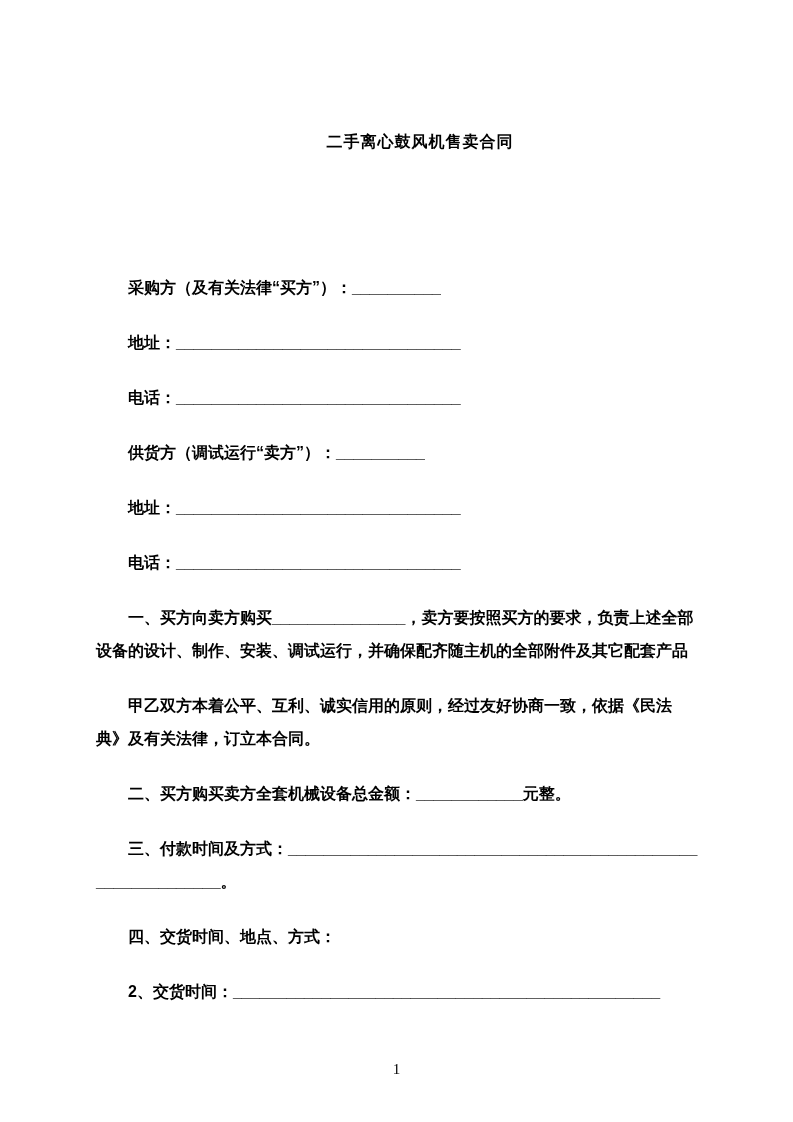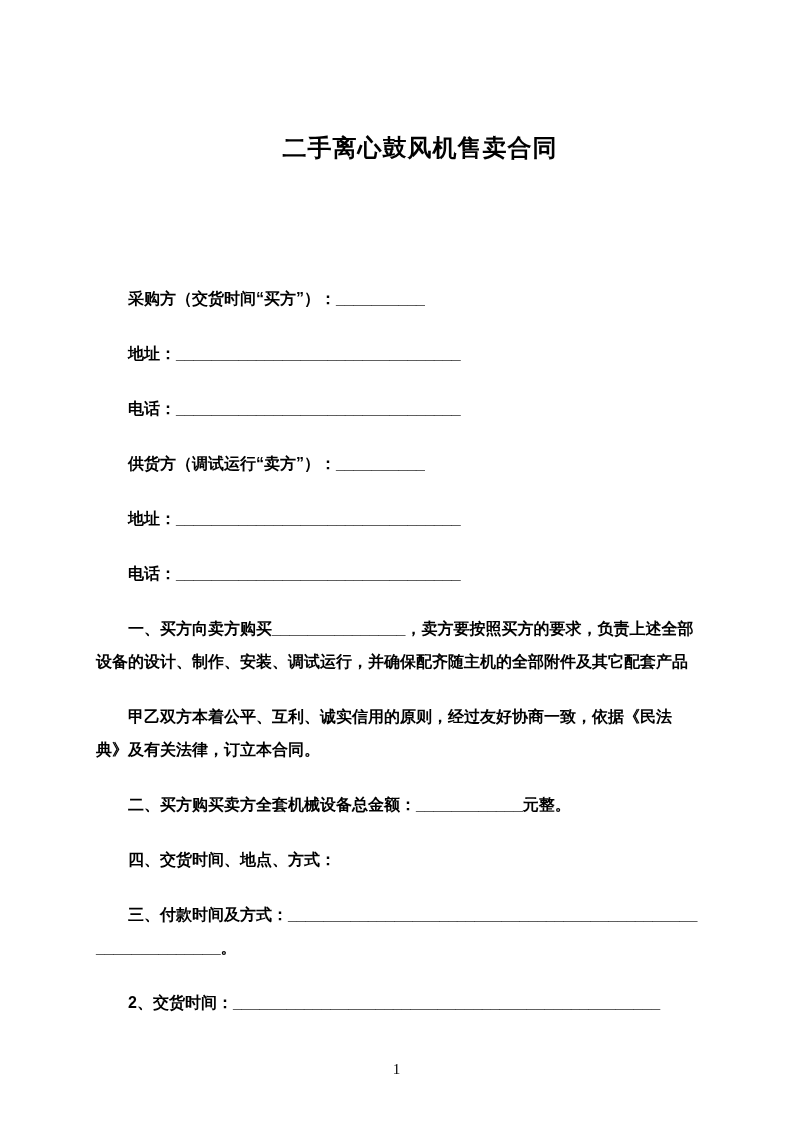--- a/index.html
+++ b/index.html
@@ -15,21 +15,21 @@
     background: #ffffff;
     font-family: "Liberation Sans", sans-serif;
     color: #000000;
     overflow: hidden;
     box-sizing: border-box;
   }
   .doc-title {
     margin: 0;
     padding-top: 132px;
     text-align: center;
-    font-size: 24px;
+    font-size: 16px;
     font-weight: 700;
     letter-spacing: 1px;
     padding-left: 47px;
   }
   .content {
     margin: 118px 95px 0 96px;
   }
   .content p {
     margin: 0 0 22px 0;
     font-size: 16px;
@@ -52,41 +52,41 @@
 </style>
 </head>
 <body>
 
 <div class="page">
 
   <h1 class="doc-title">二手离心鼓风机售卖合同</h1>
 
   <div class="content">
 
-    <p>采购方（交货时间“买方”）：__________</p>
+    <p>采购方（及有关法律“买方”）：__________</p>
 
     <p>地址：________________________________</p>
 
     <p>电话：________________________________</p>
 
     <p>供货方（调试运行“卖方”）：__________</p>
 
     <p>地址：________________________________</p>
 
     <p>电话：________________________________</p>
 
     <p>一、买方向卖方购买_______________，卖方要按照买方的要求，负责上述全部设备的设计、制作、安装、调试运行，并确保配齐随主机的全部附件及其它配套产品</p>
 
     <p>甲乙双方本着公平、互利、诚实信用的原则，经过友好协商一致，依据《民法典》及有关法律，订立本合同。</p>
 
     <p>二、买方购买卖方全套机械设备总金额：____________元整。</p>
 
+    <p>三、付款时间及方式：____________________________________________________________。</p>
+
     <p>四、交货时间、地点、方式：</p>
-
-    <p>三、付款时间及方式：____________________________________________________________。</p>
 
     <p>2、交货时间：________________________________________________</p>
 
   </div>
 
   <div class="page-footer">1</div>
 
 </div>
 
 </body></html>

